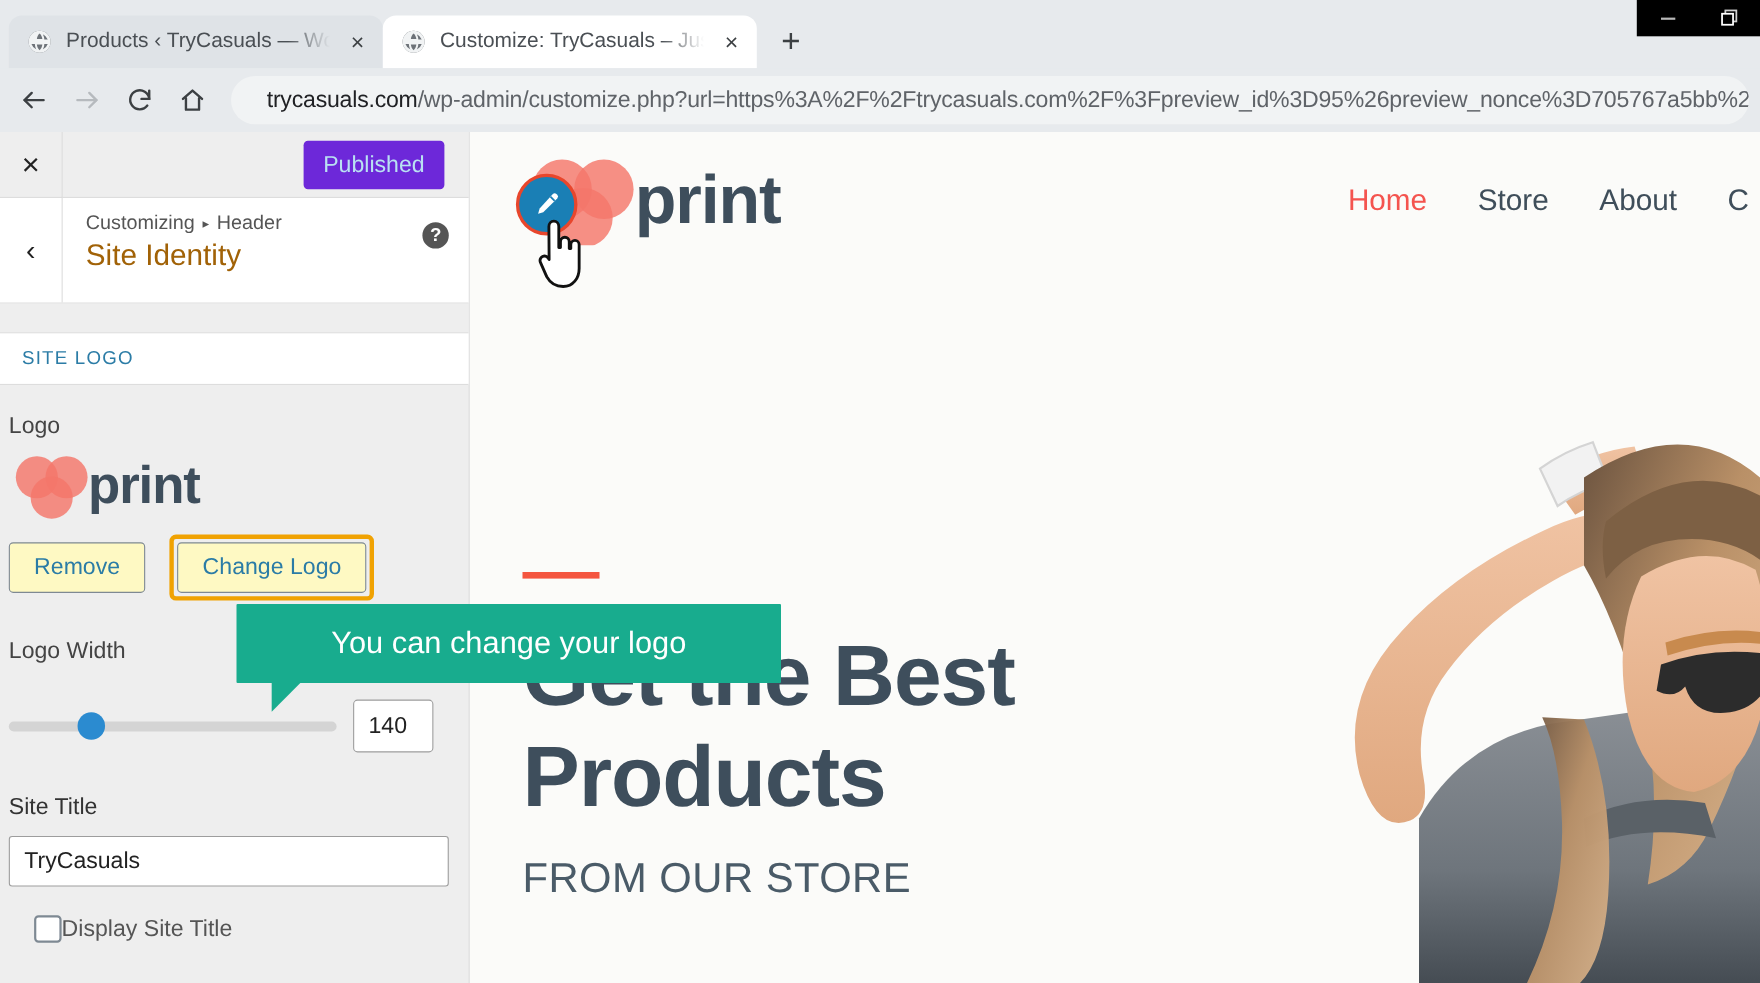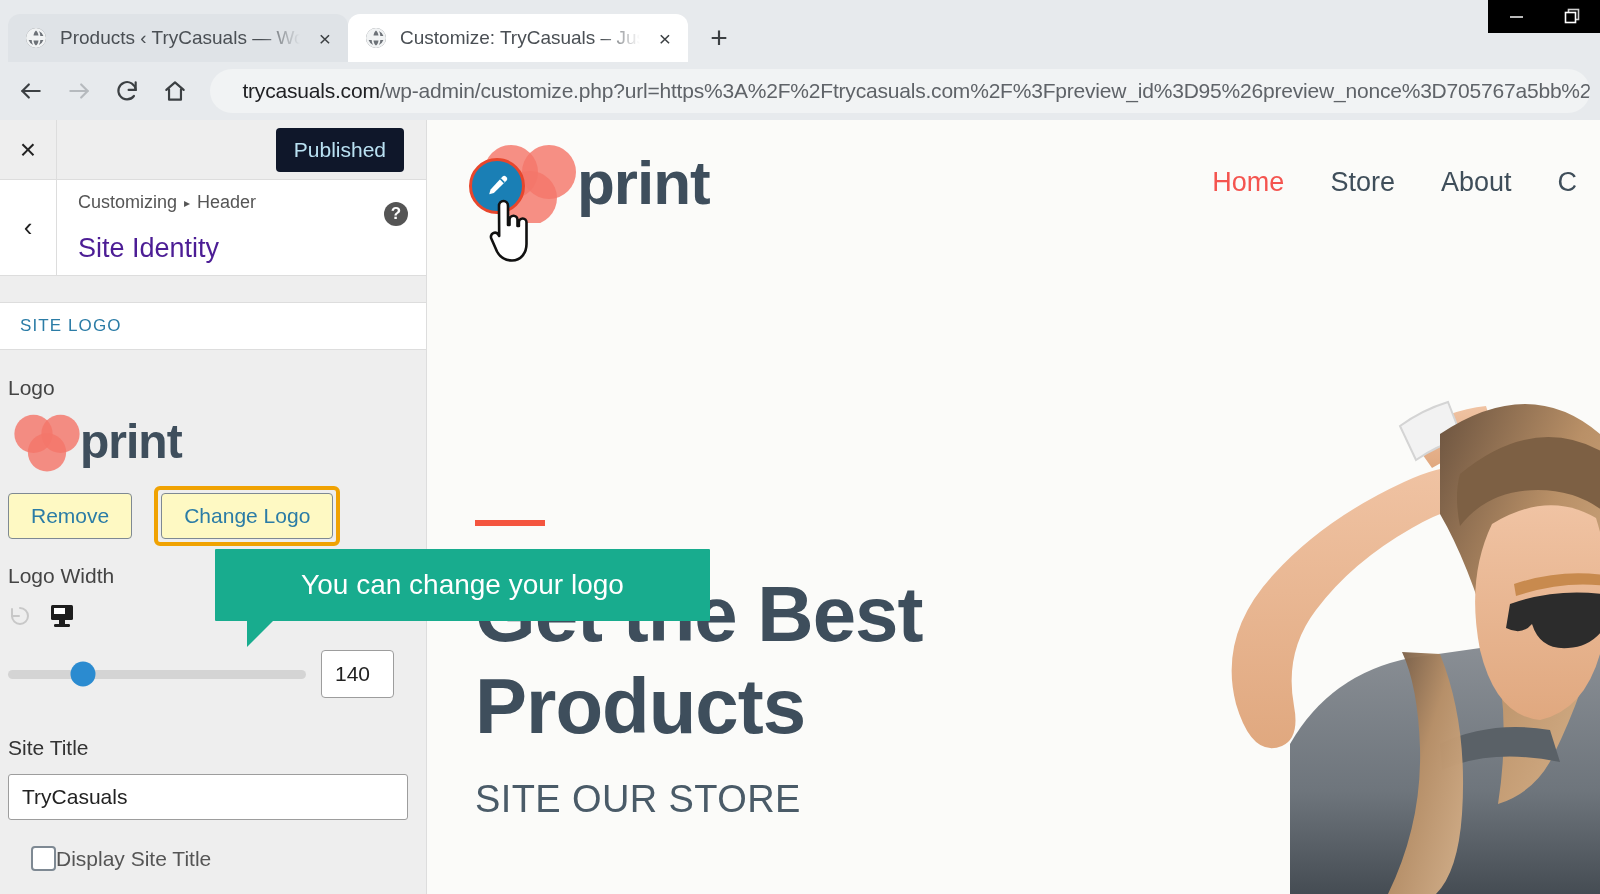--- a/index.html
+++ b/index.html
@@ -90,39 +90,39 @@
   .sb-header {
     height: 60px; background: #eeeeee;
     display: flex; align-items: center; border-bottom: 1px solid #ddd;
   }
   .sb-close {
     width: 57px; height: 60px; display: flex; align-items: center; justify-content: center;
     font-size: 28px; color: #222; border-right: 1px solid #ddd;
   }
   .sb-actions { flex: 1 1 auto; display: flex; justify-content: flex-end; align-items: center; padding-right: 22px; }
   .published {
-    background: #0f172a; color: #b9e1f2;
+    background: #6d28d9; color: #b9e1f2;
     border: none; border-radius: 4px;
     font-size: 21px; padding: 10px 18px;
     font-family: inherit;
   }
 
   .sb-title-row {
     display: flex; align-items: stretch;
     background: #fff; border-bottom: 1px solid #ddd;
     height: 96px;
   }
   .sb-back {
     width: 57px; display: flex; align-items: center; justify-content: center;
     border-right: 1px solid #ddd; font-size: 26px; color: #222;
   }
   .sb-titles { flex: 1 1 auto; padding: 12px 0 0 21px; position: relative; }
   .breadcrumb { font-size: 18px; color: #555; display: flex; align-items: center; gap: 7px; }
   .breadcrumb .sep { font-size: 12px; color: #555; }
-  .panel-title { font-size: 27px; color: #4c1d95; font-weight: 300; margin-top: 20px; }
+  .panel-title { font-size: 27px; color: #a16207; font-weight: 300; margin-top: 4px; }
   .help-icon {
     position: absolute; right: 18px; top: 22px;
     width: 24px; height: 24px; border-radius: 50%;
     background: #555; color: #fff;
     font-size: 17px; font-weight: bold;
     display: flex; align-items: center; justify-content: center;
   }
 
   .sb-sectionbar { height: 26px; background: #eee; }
   .sb-sectionhead {
@@ -141,21 +141,21 @@
     background: #fef9c3; border: 1px solid #7e8993; border-radius: 4px;
     color: #2b7ca6; font-size: 21px; padding: 10px 22px;
     font-family: inherit;
   }
   .focus-ring {
     border: 4px solid #f0a202; border-radius: 6px; padding: 3px;
     display: inline-block;
   }
   .focus-ring .wpbtn { border-color: #7e8993; }
 
-  .widthrow { display: flex; align-items: flex-start; justify-content: space-between; margin-top: 18px; padding-right: 12px; flex-direction: column; }
+  .widthrow { display: flex; align-items: flex-start; justify-content: space-between; margin-top: 34px; padding-right: 12px; }
   .widthicons { display: flex; align-items: center; gap: 18px; padding-top: 6px; }
   .icon-reset { width: 24px; height: 24px; color: #c8c8c8; }
   .icon-device { width: 26px; height: 24px; color: #1d1d1d; }
 
   .sliderrow { display: flex; align-items: center; gap: 15px; margin-top: 22px; padding-right: 12px; }
   .track { position: relative; flex: 1 1 auto; height: 9px; background: #d4d4d4; border-radius: 5px; }
   .thumb {
     position: absolute; top: 50%; left: 25%;
     width: 25px; height: 25px; border-radius: 50%;
     background: #2b8bd0; transform: translate(-50%, -50%);
@@ -204,21 +204,21 @@
   .site-logo { display: flex; align-items: center; }
   .edit-pin {
     position: absolute; left: 42px; top: 38px;
     width: 56px; height: 56px; border-radius: 50%;
     background: #1a7fb5; border: 3px solid #e8462c;
     display: flex; align-items: center; justify-content: center;
     z-index: 12;
   }
   .cursor-hand { position: absolute; left: 54px; top: 78px; z-index: 14; }
   .site-nav {
-    position: absolute; right: 13px; top: 0; height: 124px;
+    position: absolute; right: 0; top: 0; height: 124px;
     display: flex; align-items: center; gap: 46px; padding-right: 10px;
   }
   .navitem { font-size: 27px; color: #3f4e5a; }
   .navitem.active { color: #f4544f; }
 
   .hero { position: absolute; left: 48px; top: 400px; }
   .hero .rule { width: 70px; height: 6px; background: #f4553f; margin-bottom: 42px; }
   .hero h1 {
     font-size: 78px; line-height: 1.18; color: #3e4e5c;
     font-weight: bold; letter-spacing: -1px; max-width: 620px;
@@ -372,21 +372,21 @@
 
         <path d="M300 380 q28 70 22 160 q-4 58 -26 80 l-48 0 q34-70 32-146 q-2-62 -18-96z" fill="url(#hairg)" opacity="0.95"></path>
       </svg>
 
       <div class="hero">
         <div class="rule"></div>
         <h1>
           <span>Get the Best</span><br>
           <span>Products</span>
         </h1>
-        <div class="sub">SITE OUR STORE</div>
+        <div class="sub">FROM OUR STORE</div>
       </div>
     </div>
 
     <div class="sidebar">
 
       <div class="sb-header">
         <div class="sb-close">×</div>
         <div class="sb-actions">
           <button class="published">Published</button>
         </div>

